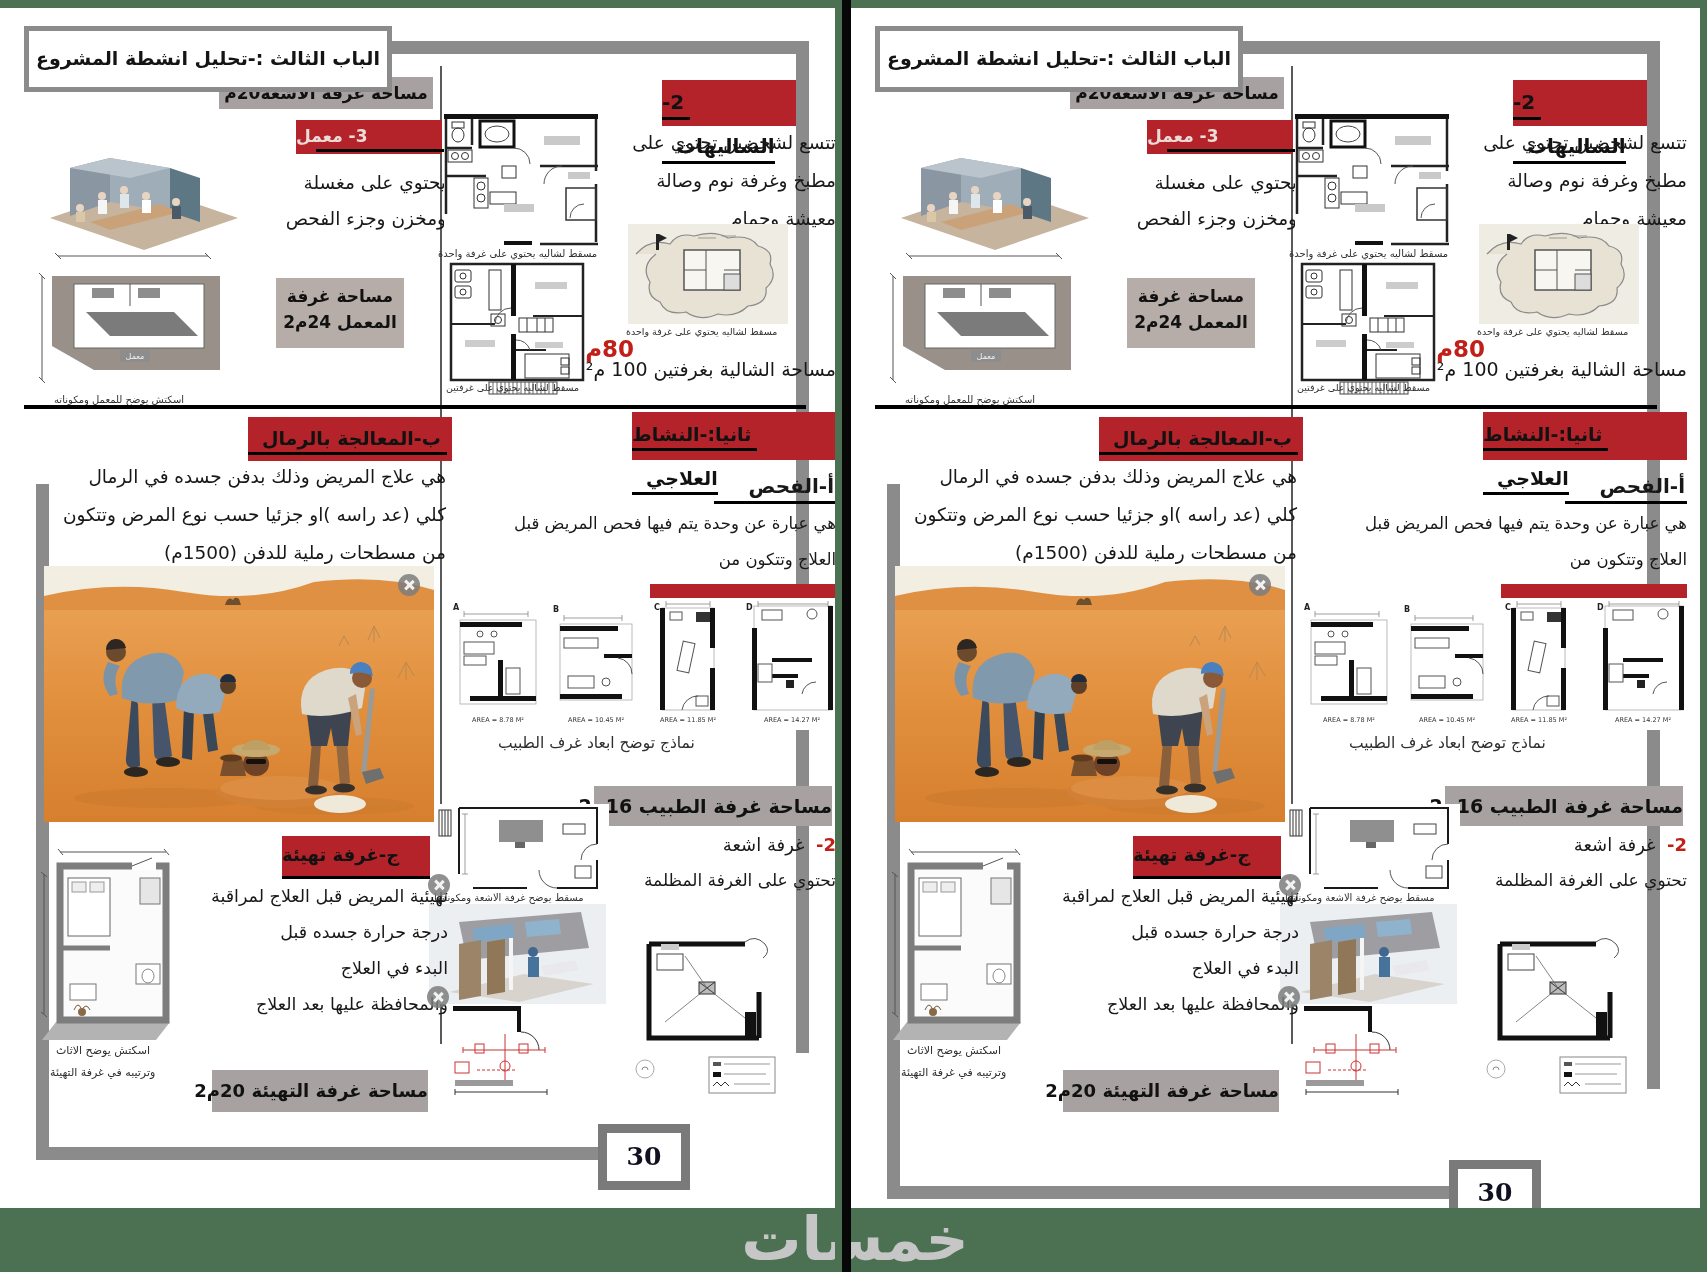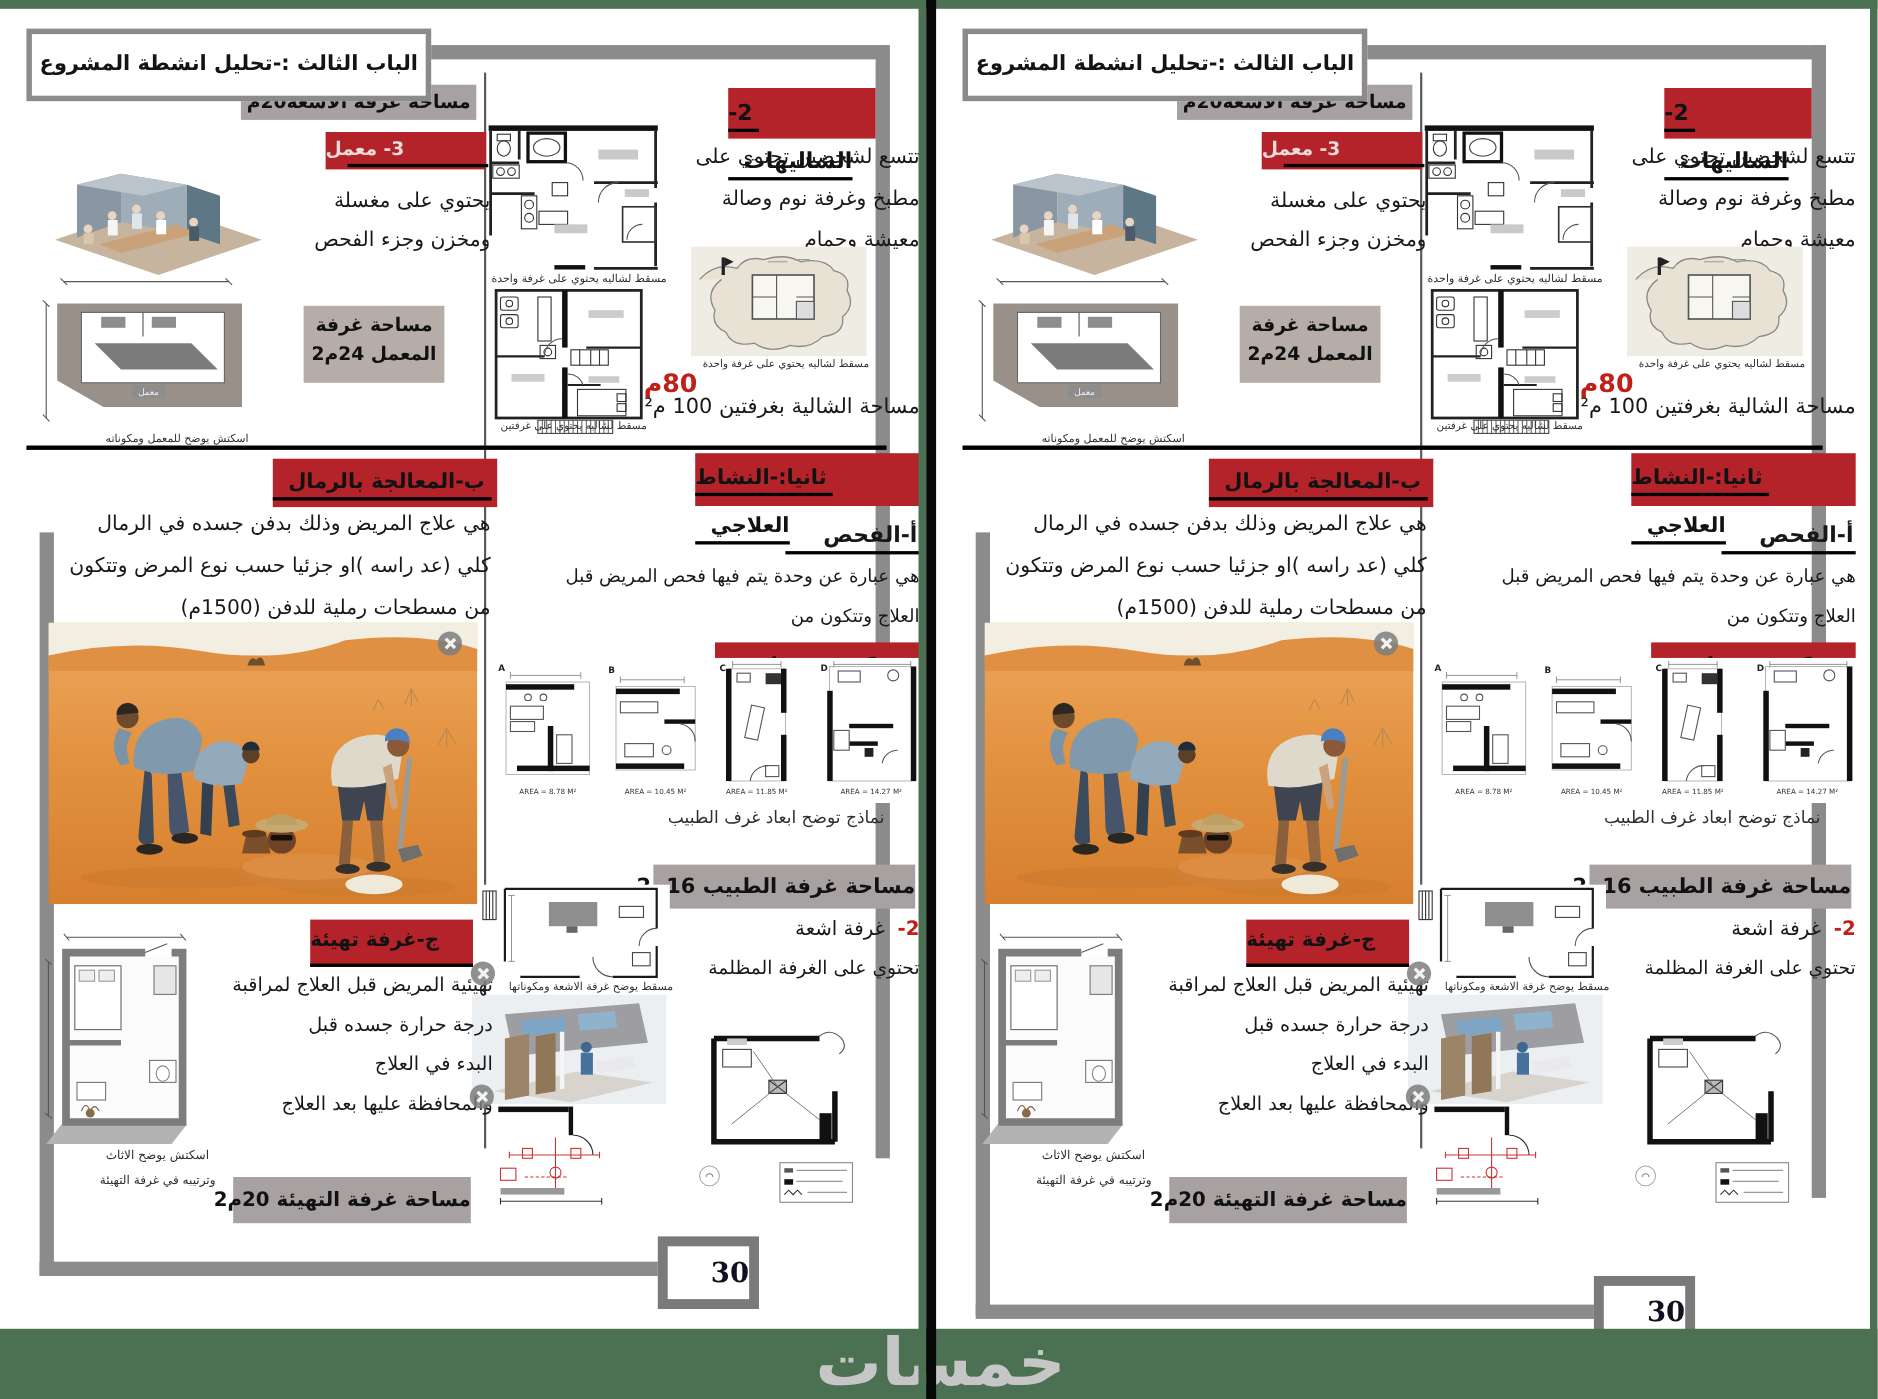--- a/index.html
+++ b/index.html
@@ -20,34 +20,34 @@
   
   .title-box{left:24px;top:18px;width:358px;height:56px;border:5px solid var(--frame);
     background:#fff;text-align:center;font-weight:bold;font-size:19px;line-height:54px;
     white-space:nowrap;direction:rtl;z-index:3;}
   .bar{background:var(--frame);}
   .frame-top{left:380px;top:33px;width:425px;height:13px;}
   .frame-right{left:796px;top:33px;width:13px;height:1012px;}
   .frame-left{left:36px;top:476px;width:13px;height:676px;}
   .frame-bottom{left:36px;top:1139px;width:568px;height:13px;}
   .pagenum-box{left:598px;top:1116px;width:74px;height:48px;border:9px solid #7a7a7a;
-    background:#fff;text-align:right;font-family:"DejaVu Serif",serif;
+    background:#fff;text-align:center;font-family:"DejaVu Serif",serif;
     font-size:25px;font-weight:bold;line-height:48px;color:#101020;z-index:2;}
   .page-right .pagenum-box{top:1152px;}
   .page-right .frame-bottom{top:1178px;}
   .page-right .frame-right{height:1048px;}
   .page-right .frame-left{height:712px;}
   .col-div{left:440px;top:58px;width:2px;height:978px;background:#5a5a5a;}
   
   .red-box{background:var(--red);color:#121212;font-weight:bold;text-align:left;direction:rtl;}
   .red-box .u{border-bottom:3px solid #000;padding:0 6px 3px 14px;}
   .red-box.lt{color:#ecdcd8;}
   .gray-hd{background:var(--hdgray);color:#111;font-weight:bold;text-align:center;direction:rtl;white-space:nowrap;}
   .bl{direction:rtl;white-space:nowrap;color:#181818;}
-  .cap{direction:rtl;text-align:right;color:#2e2e2e;}
+  .cap{direction:rtl;text-align:left;color:#2e2e2e;}
   .redtxt{color:#c02018;font-weight:bold;}
   .sep{background:#000;}
   .gray-box{background:#b6ada8;color:#111;text-align:center;direction:rtl;font-weight:bold;}
   .close-chip{width:22px;height:22px;border-radius:50%;background:rgba(125,125,125,.85);z-index:3;}
   .close-chip::before,.close-chip::after{content:"";position:absolute;left:10px;top:5px;width:2.5px;height:12px;background:#f2f2f2;}
   .close-chip::before{transform:rotate(45deg);}
   .close-chip::after{transform:rotate(-45deg);}
   svg{display:block;}
   svg text{font-family:"DejaVu Sans",sans-serif;}
   .area-t{font-size:6.5px;fill:#333;}

